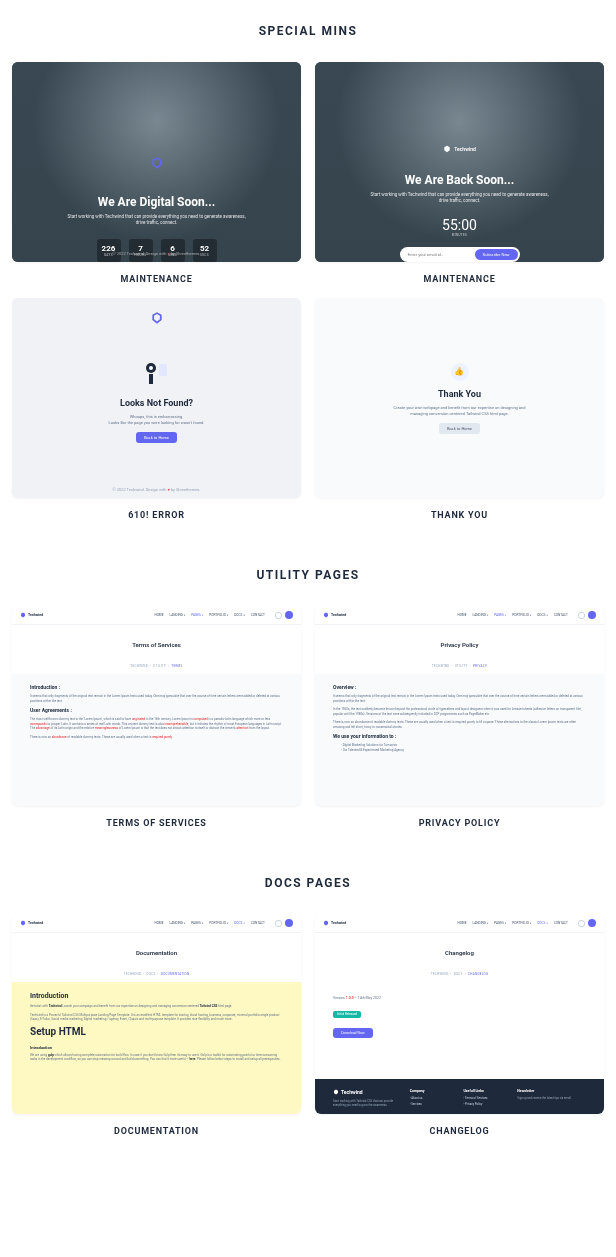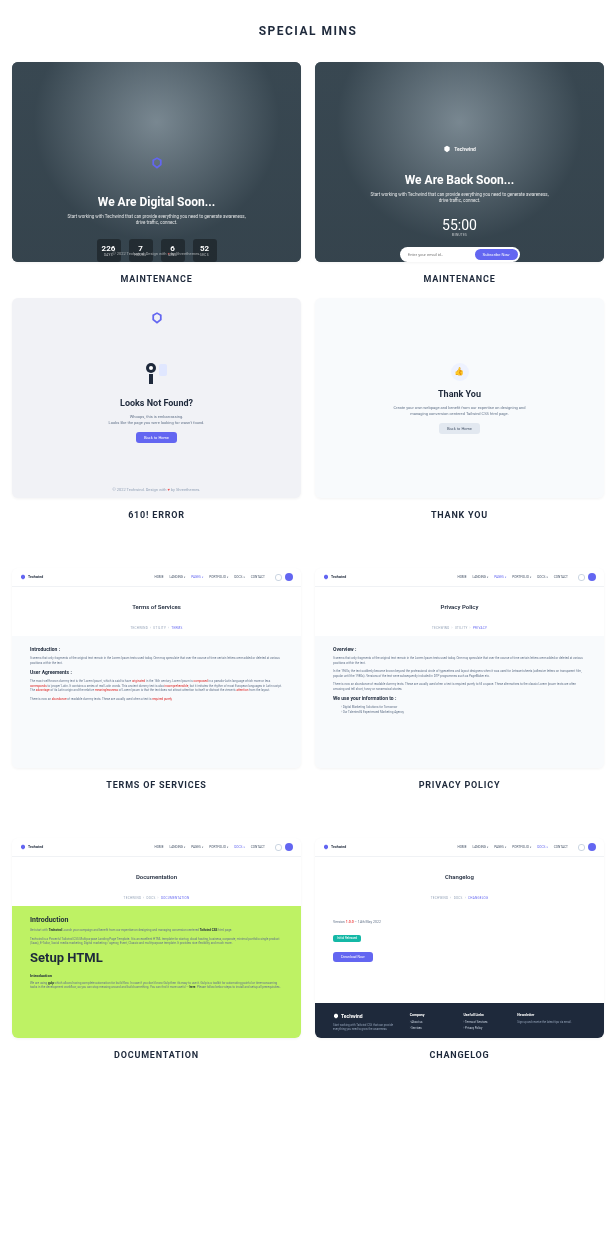--- a/index.html
+++ b/index.html
@@ -179,20 +179,21 @@
         <div class="light-sub">Create your own webpage and benefit from our expertise on designing and managing conversion centered Tailwind CSS html page.</div>
         <button class="btn-gray">Back to Home</button>
       </div>
       <div class="card-label">THANK YOU</div>
     </div>
 
   </div>
 </div>
 
 <div class="section">
+  <div class="section-title">UTILITY PAGES</div>
   <div class="grid">
 
     <div class="card-wrap">
       <div class="card page">
         <div class="topbar">
           <div class="tb-brand">
               <svg viewBox="0 0 24 24" fill="#6366f1">
                 <path d="M12 2l8 4.6v9L12 22l-8-6.4v-9z"></path>
               </svg>
               <span>Techwind</span>
@@ -271,20 +272,21 @@
           </div>
         </div>
       </div>
       <div class="card-label">PRIVACY POLICY</div>
     </div>
 
   </div>
 </div>
 
 <div class="section">
+  <div class="section-title">DOCS PAGES</div>
   <div class="grid">
 
     <div class="card-wrap">
       <div class="card page">
         <div class="topbar">
           <div class="tb-brand">
               <svg viewBox="0 0 24 24" fill="#6366f1">
                 <path d="M12 2l8 4.6v9L12 22l-8-6.4v-9z"></path>
               </svg>
               <span>Techwind</span>
@@ -301,27 +303,27 @@
               <div style="width:7px;height:7px;border:.6px solid #cbd5e1;border-radius:3px"></div>
               <div class="tb-dot"></div>
             </div>
         </div>
         <div class="page-head">
             <div class="page-head-title">Documentation</div>
           </div>
         <div class="breadcrumb">
           <span>TECHWIND</span> &nbsp;›&nbsp; <span>DOCS</span> &nbsp;›&nbsp; <span class="active">DOCUMENTATION</span>
         </div>
-        <div class="content" style="background:#bef264">
+        <div class="content" style="background:#fef9c3">
           <div class="c-h" style="font-size:7px">Introduction</div>
           <div class="c-p">
             <span>Get start with </span><b style="color:#1e293b">Techwind</b><span> Launch your campaign and benefit from our expertise on designing and managing conversion centered </span><b style="color:#1e293b">Tailwind CSS</b><span> html page.</span>
           </div>
           <div class="c-p">Techwind is a Powerful Tailwind CSS Multipurpose Landing Page Template. It is an excellent HTML template for startup, cloud hosting, business, corporate, minimal portfolio single product (Saas), E-Tailor, Social media marketing, Digital marketing / agency, Event, Classic and multi-purpose template. It provides nice flexibility and much more.</div>
-          <div class="c-h" style="font-size:13px">Setup HTML</div>
+          <div class="c-h" style="font-size:10px">Setup HTML</div>
           <div class="c-h2">Introduction</div>
           <div class="c-p">
             <span>We are using </span><b style="color:#1e293b">gulp</b><span> which allows having complete automation for build flow. In case if you don't know Gulp then it's easy to use it. Gulp is a toolkit for automating painful or time-consuming tasks in the development workflow, so you can stop messing around and build something. You can find it more useful — </span><b style="color:#1e293b">here</b><span>. Please follow below steps to install and setup all prerequisites.</span>
           </div>
         </div>
       </div>
       <div class="card-label">DOCUMENTATION</div>
     </div>
 
     <div class="card-wrap">

